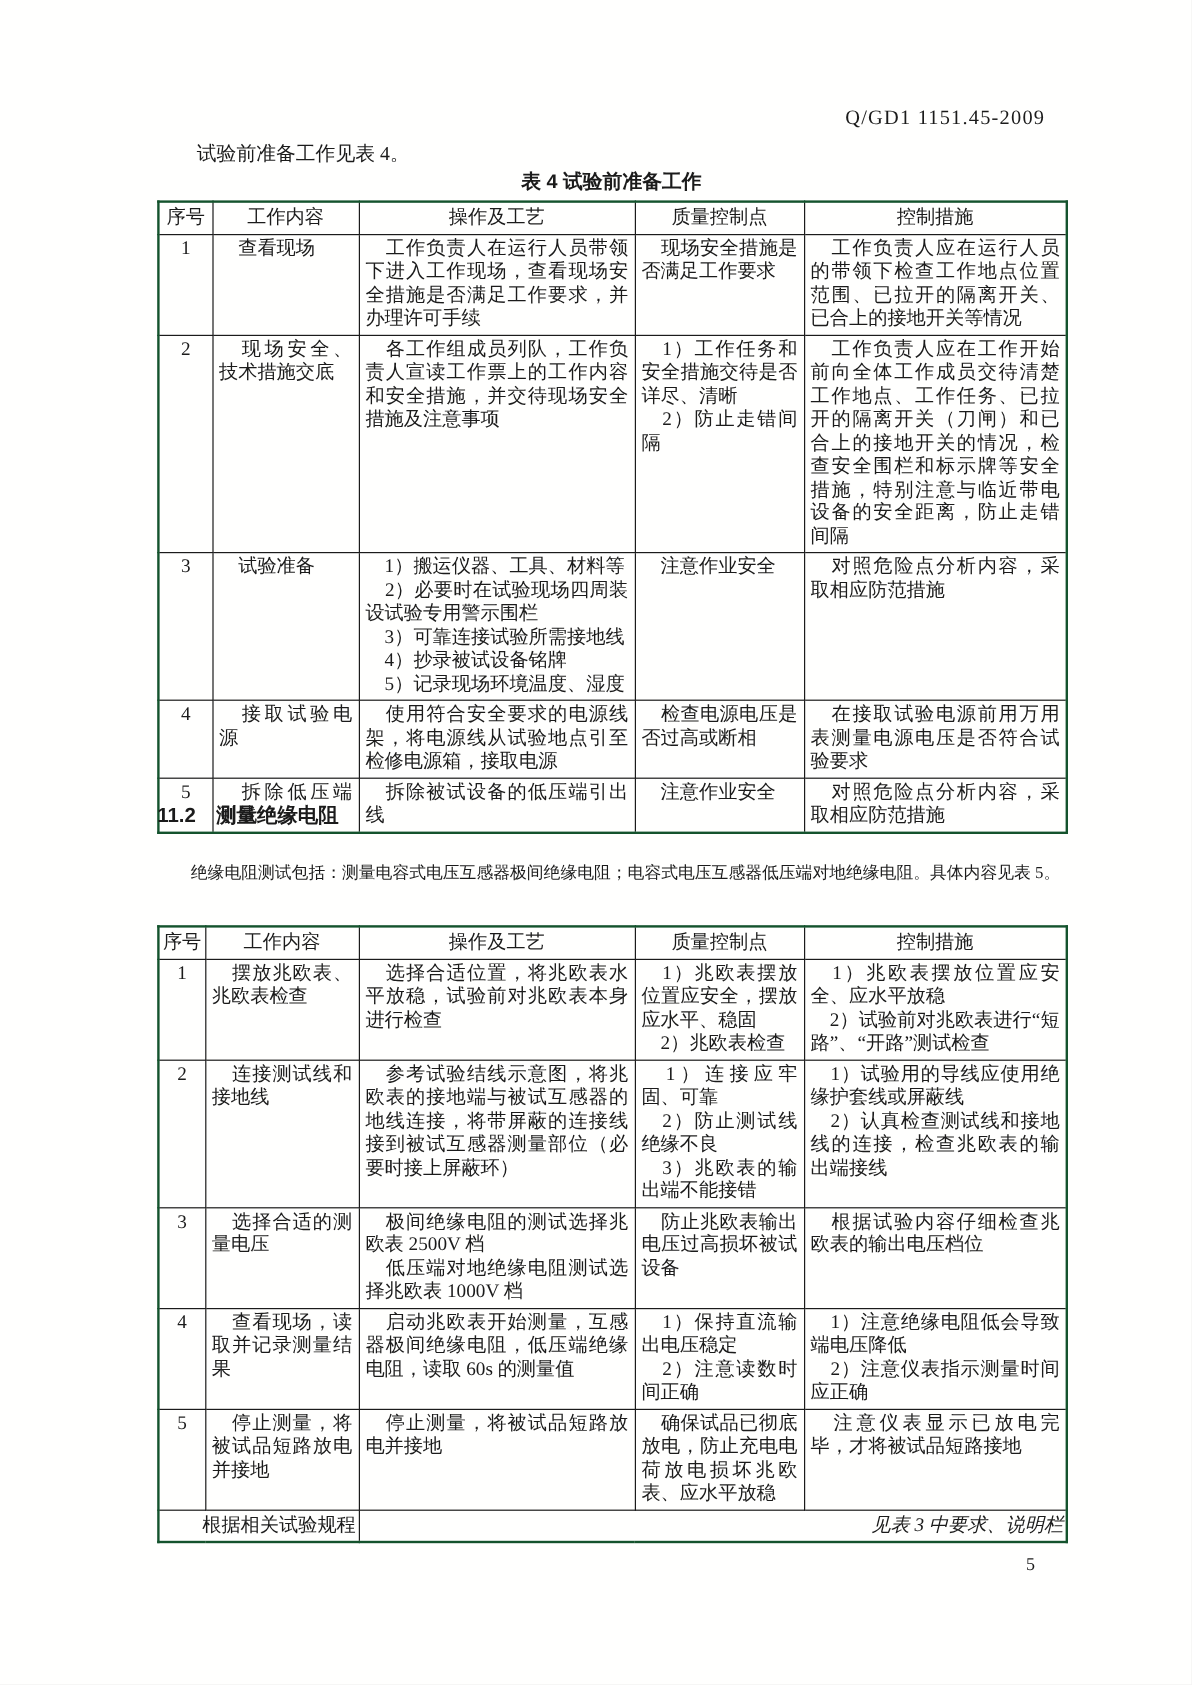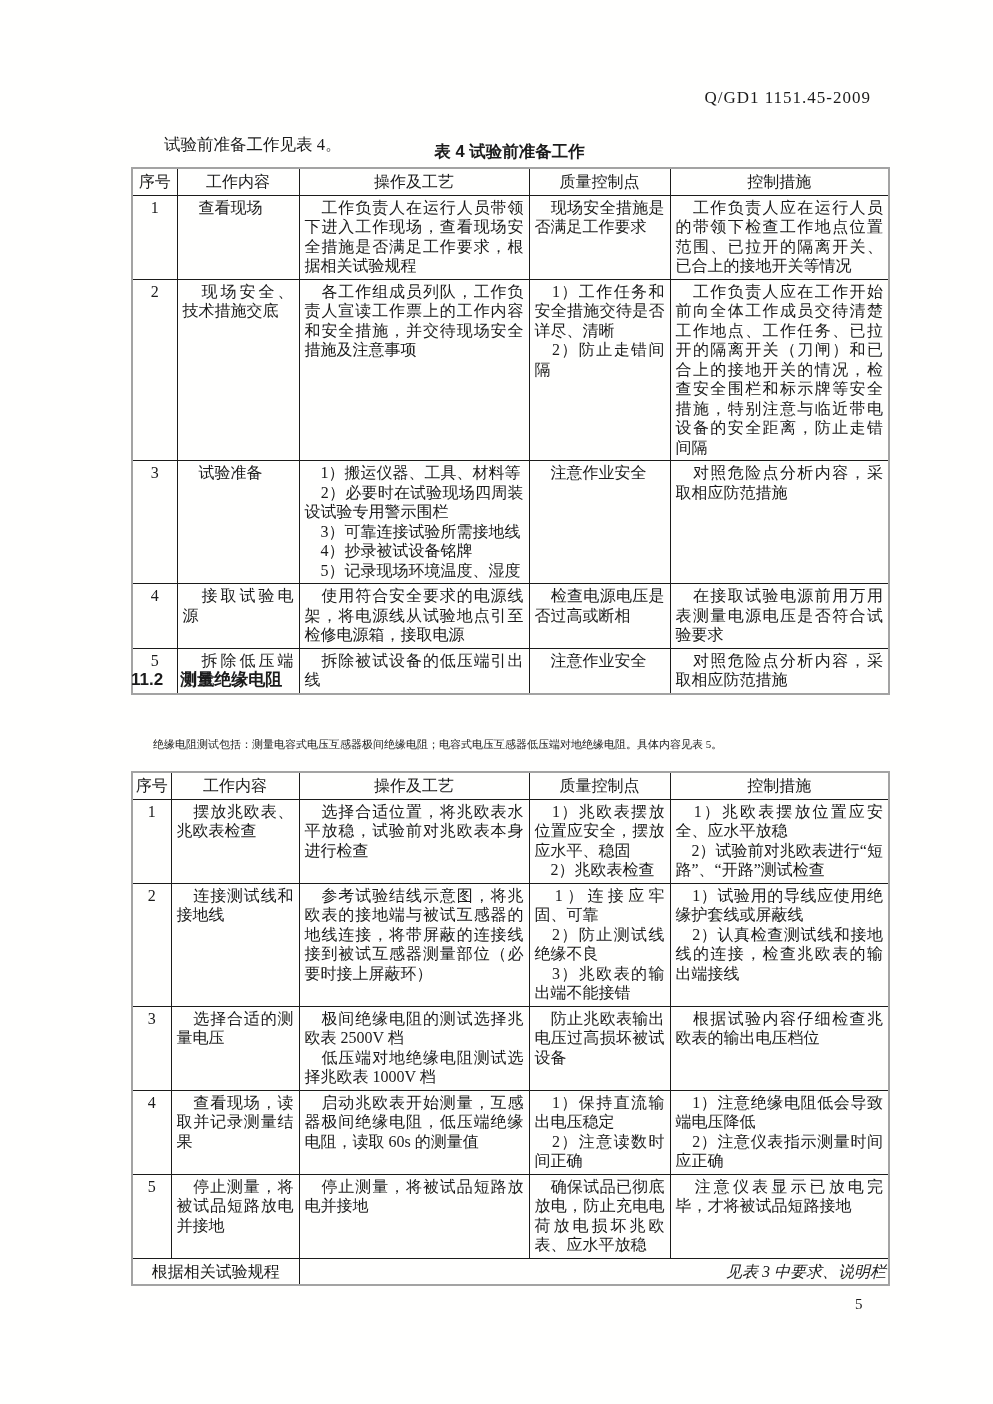--- a/index.html
+++ b/index.html
@@ -6,54 +6,54 @@
   .page{
     position:relative;width:993px;height:1404px;background:#fffffe;
     font-family:"Liberation Serif","DejaVu Serif",serif;color:#1b1b1b;
     overflow:hidden;margin:0 auto;padding-left:28px;
   }
   .doc-number{
     position:absolute;top:88px;left:131px;width:740px;text-align:right;
     font-size:17px;letter-spacing:1px;white-space:nowrap;
   }
   .intro{
-    position:absolute;top:134px;left:131px;width:757px;
+    position:absolute;top:117px;left:131px;width:757px;
     font-size:16.5px;text-indent:2em;margin:0;
   }
   .table-title{
     position:absolute;left:131px;width:757px;text-align:center;
     font-family:Liberation Sans, sans-serif;
     font-weight:bold;font-size:16.5px;
   }
   .t4-title{top:141px;}
   .t5-title{top:747px;}
   table{
     position:absolute;left:131px;border-collapse:collapse;table-layout:fixed;
-    width:757px;border:2px solid #a3a3a3;
+    width:757px;border:2px solid #14532d;
   }
   .t4{top:167px;}
   .t5{top:771px;}
   th,td{
     border:1px solid #1b1b1b;vertical-align:top;
     font-size:16px;line-height:19.5px;font-weight:normal;
   }
   th{text-align:center;vertical-align:middle;padding:3px 2px;}
   td{padding:2px 5px 3px 5px;}
   .c-no{text-align:center;padding-left:1px;padding-right:1px;}
   .c-txt{text-align:justify;white-space:pre-line;margin-left:48px;}
-  .footer-scope{text-align:center;white-space:nowrap;padding:3px 2px;}
+  .footer-scope{text-align:right;white-space:nowrap;padding:3px 2px;}
   .footer-note{text-align:right;white-space:nowrap;padding:3px 2px 3px 28px;font-style:italic;}
   .section-heading{
     position:absolute;top:668px;left:131px;margin:0;
     font-family:"Liberation Sans","DejaVu Sans",sans-serif;
     font-weight:bold;font-size:17px;
   }
   .section-par{
-    position:absolute;top:730px;left:131px;width:758px;margin:0;
-    font-size:11px;line-height:28px;text-indent:2em;text-align:justify;
+    position:absolute;top:715px;left:131px;width:758px;margin:0;
+    font-size:14px;line-height:28px;text-indent:2em;text-align:justify;
   }
   .page-number{
     position:absolute;top:1296px;left:855px;font-size:15px;
   }
 </style>
 </head>
 <body>
 
 <div class="page">
 
@@ -75,21 +75,21 @@
         <tr>
       <th>序号</th>
       <th>工作内容</th>
       <th>操作及工艺</th>
       <th>质量控制点</th>
       <th>控制措施</th>
     </tr>
     <tr>
       <td class="c-no">1</td>
       <td class="c-txt">　查看现场</td>
-      <td class="c-txt">　工作负责人在运行人员带领下进入工作现场，查看现场安全措施是否满足工作要求，根据相关试验规程</td>
+      <td class="c-txt">　工作负责人在运行人员带领下进入工作现场，查看现场安全措施是否满足工作要求，并办理许可手续</td>
       <td class="c-txt">　现场安全措施是否满足工作要求</td>
       <td class="c-txt">　工作负责人应在运行人员的带领下检查工作地点位置范围、已拉开的隔离开关、已合上的接地开关等情况</td>
     </tr>
     <tr>
       <td class="c-no">2</td>
       <td class="c-txt">　现场安全、技术措施交底</td>
       <td class="c-txt">　各工作组成员列队，工作负责人宣读工作票上的工作内容和安全措施，并交待现场安全措施及注意事项</td>
       <td class="c-txt">　1）工作任务和安全措施交待是否详尽、清晰
 　2）防止走错间隔</td>
       <td class="c-txt">　工作负责人应在工作开始前向全体工作成员交待清楚工作地点、工作任务、已拉开的隔离开关（刀闸）和已合上的接地开关的情况，检查安全围栏和标示牌等安全措施，特别注意与临近带电设备的安全距离，防止走错间隔</td>

